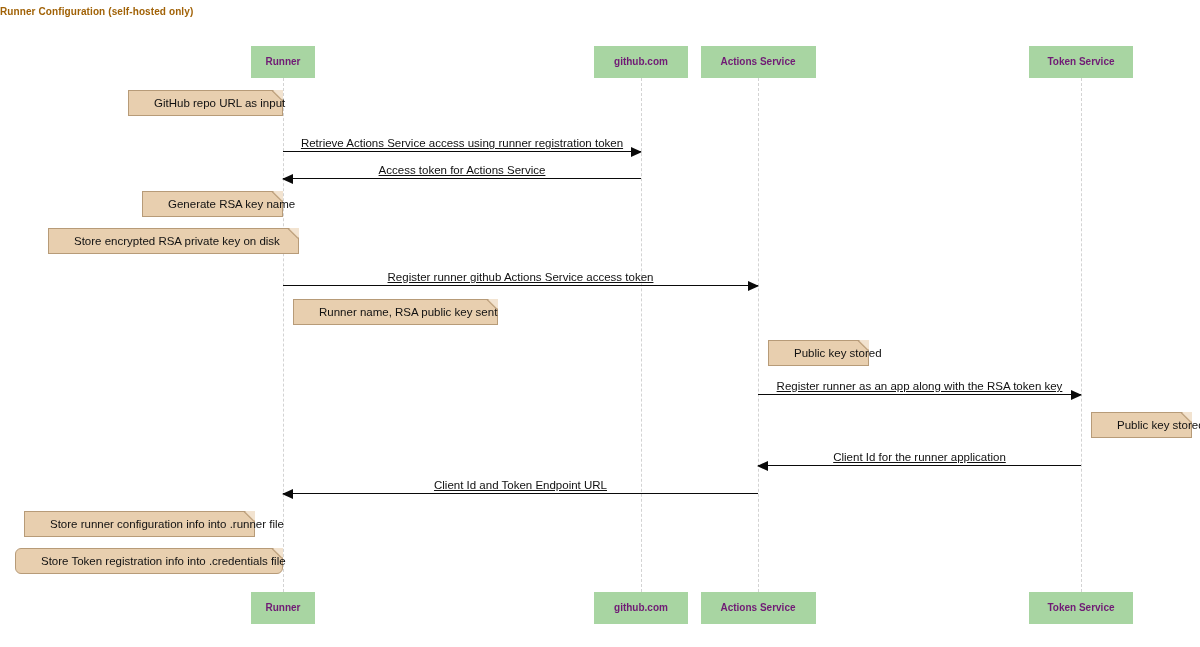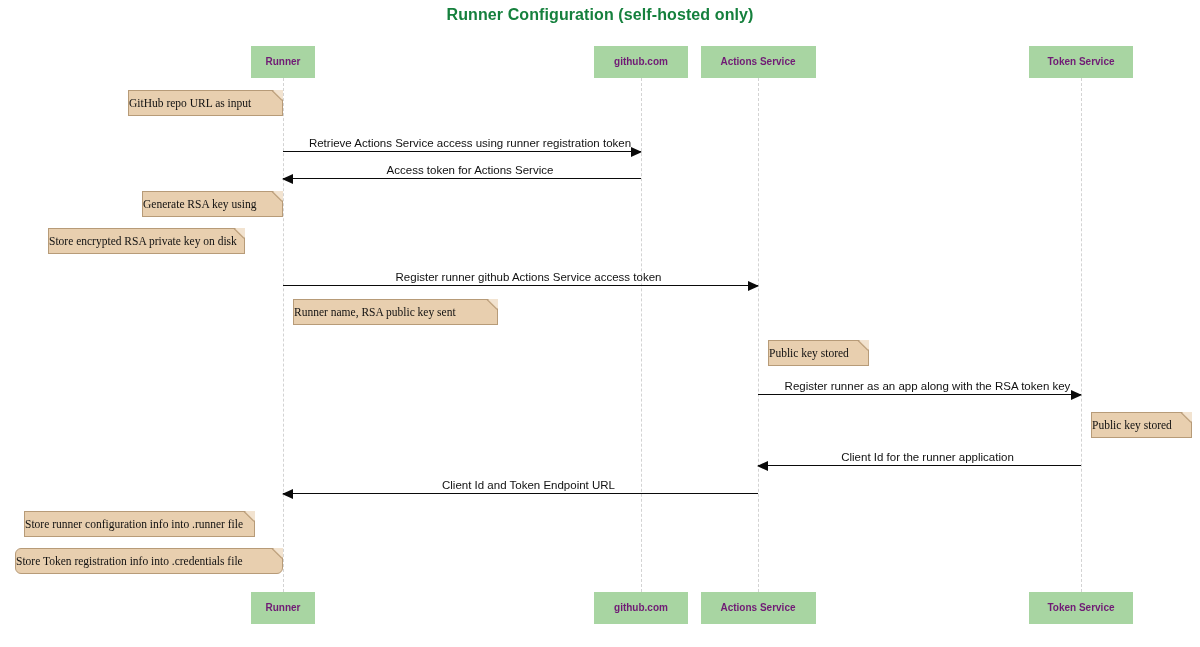--- a/index.html
+++ b/index.html
@@ -15,24 +15,23 @@
     overflow: hidden;
     font-family: "Liberation Sans", sans-serif;
     color: #000000;
   }
 
   #diagram-title {
     position: absolute;
     top: 6px;
     left: 0;
     width: 1200px;
-    text-align: center;
-    font-size: 16px;
+    font-size: 10px;
     font-weight: bold;
-    color: #15803d;
+    color: #a16207;
     letter-spacing: 0.1px;
   }
 
   
   .lifeline {
     position: absolute;
     width: 0;
     border-left: 1px dashed #d3d3d3;
   }
 
@@ -73,40 +72,40 @@
   }
   .arrowhead.left {
     left: -1px;
     border-top: 5px solid transparent;
     border-bottom: 5px solid transparent;
     border-right: 11px solid #0a0a0a;
   }
   .message-label {
     position: absolute;
     bottom: 3px;
-    left: 8px;
+    left: 0;
     width: 100%;
     text-align: center;
     font-size: 11.5px;
     color: #111111;
     white-space: nowrap;
+    text-decoration: underline;
   }
 
   
   .note {
     position: absolute;
     box-sizing: border-box;
     background: #e8cfaf;
     border: 1px solid #b79b78;
     font-size: 11.5px;
     color: #111111;
-    padding: 5px 8px 5px 0;
+    padding: 5px 8px 5px 25px;
     white-space: nowrap;
     line-height: 14px;
-    font-family: Liberation Serif, serif;
   }
   .note .fold {
     position: absolute;
     top: -1px;
     right: -1px;
     width: 0;
     height: 0;
     border-left: 10px solid transparent;
     border-top: 10px solid #f2e3d0;
   }
@@ -153,22 +152,22 @@
       <div class="arrowhead left"></div>
       <div class="message-label">Client Id for the runner application</div>
     </div>
     <div class="message" style="left: 283px; top: 493px; width: 475px;">
       <div class="arrowhead left"></div>
       <div class="message-label">Client Id and Token Endpoint URL</div>
     </div>
   </div>
 <div id="note-layer">
     <div class="note" style="left: 128px; top: 90px; width: 155px;"><span class="fold"></span><span class="fold-line"></span><span>GitHub repo URL as input</span></div>
-    <div class="note" style="left: 142px; top: 191px; width: 141px;"><span class="fold"></span><span class="fold-line"></span><span>Generate RSA key using</span></div>
-    <div class="note" style="left: 48px; top: 228px; width: 197px;"><span class="fold"></span><span class="fold-line"></span><span>Store encrypted RSA private key on disk</span></div>
+    <div class="note" style="left: 142px; top: 191px; width: 141px;"><span class="fold"></span><span class="fold-line"></span><span>Generate RSA key name</span></div>
+    <div class="note" style="left: 48px; top: 228px; width: 251px;"><span class="fold"></span><span class="fold-line"></span><span>Store encrypted RSA private key on disk</span></div>
     <div class="note" style="left: 293px; top: 299px; width: 205px;"><span class="fold"></span><span class="fold-line"></span><span>Runner name, RSA public key sent</span></div>
     <div class="note" style="left: 768px; top: 340px; width: 101px;"><span class="fold"></span><span class="fold-line"></span><span>Public key stored</span></div>
     <div class="note" style="left: 1091px; top: 412px; width: 101px;"><span class="fold"></span><span class="fold-line"></span><span>Public key stored</span></div>
     <div class="note" style="left: 24px; top: 511px; width: 231px;"><span class="fold"></span><span class="fold-line"></span><span>Store runner configuration info into .runner file</span></div>
     <div class="note" style="left: 15px; top: 548px; width: 268px; border-radius: 6px;"><span class="fold"></span><span class="fold-line"></span><span>Store Token registration info into .credentials file</span></div>
   </div>
 <div id="participant-layer">
     <div class="participant" style="left: 251px; top: 46px; width: 64px;">Runner</div>
     <div class="participant" style="left: 251px; top: 592px; width: 64px;">Runner</div>
     <div class="participant" style="left: 594px; top: 46px; width: 94px;">github.com</div>

